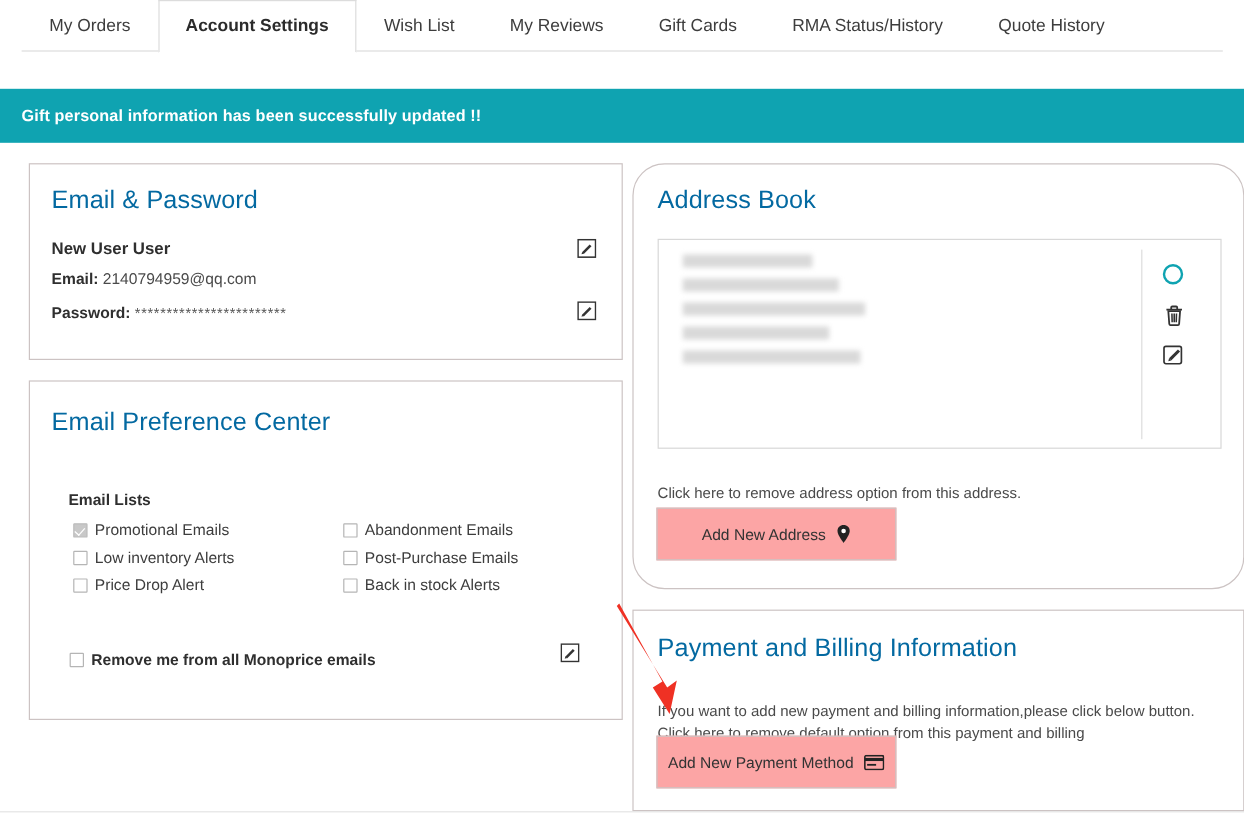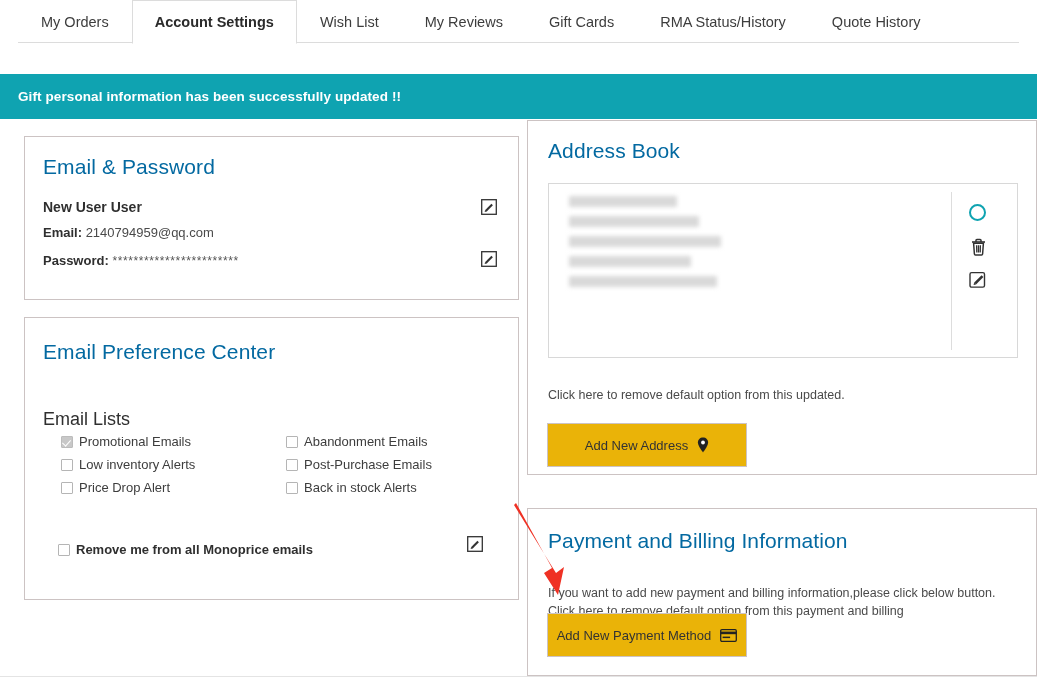--- a/index.html
+++ b/index.html
@@ -80,22 +80,22 @@
     position: absolute; width: 16px; height: 16px; cursor: pointer;
   }
   .edit-icon svg { display: block; width: 16px; height: 16px; }
   #ep-edit-name { left: 456px; top: 62px; }
   #ep-edit-pass { left: 456px; top: 114px; }
 
   
   #panel-email-pref { left: 24px; top: 317px; width: 495px; height: 283px; }
   #panel-email-pref .panel-title { position: absolute; left: 18px; top: 22px; }
   .email-lists-label {
-    position: absolute; left: 18px; top: 91px;
-    font-size: 18px; font-weight: normal; color: #2f2f2f;
+    position: absolute; left: 32px; top: 91px;
+    font-size: 13px; font-weight: bold; color: #2f2f2f;
   }
   .cb-col { position: absolute; }
   #cb-col-left  { left: 36px; top: 112px; }
   #cb-col-right { left: 261px; top: 112px; }
   .cb-row {
     display: flex; align-items: center; height: 23px; margin-bottom: 0px; text-align: right;
   }
   .cbx {
     width: 12px; height: 12px; border: 1px solid #b5b5b5; background: #fff;
     border-radius: 1px; margin-right: 6px; flex: none; position: relative;
@@ -110,21 +110,21 @@
   }
   .cb-label { font-size: 13px; color: #3d3d3d; white-space: nowrap; }
   .cb-label.bold { font-weight: bold; color: #2f2f2f; }
 
   #remove-all-row {
     position: absolute; left: 58px; top: 538px;
   }
   #pref-edit-icon { left: 467px; top: 536px; }
 
   
-  #panel-address-book { left: 527px; top: 120px; width: 510px; height: 355px; }
+  #panel-address-book { left: 527px; top: 136px; width: 510px; height: 355px; border-radius: 27px; }
   #panel-address-book .panel-title { position: absolute; left: 20px; top: 18px; }
   .address-box {
     position: absolute; left: 20px; top: 62px; width: 470px; height: 175px;
     border: 1px solid #d8d8d8; background: #fff;
   }
   .blur-line {
     position: absolute; background: #d9d9d9;
     filter: blur(2.2px); border-radius: 1px;
   }
   .addr-divider {
@@ -138,21 +138,21 @@
   .addr-action svg { display: block; }
   .ring {
     width: 17px; height: 17px; border: 2.5px solid #0fa3b1;
     border-radius: 50%; box-sizing: border-box;
   }
   .addr-note {
     position: absolute; left: 20px; top: 267px;
     font-size: 12.5px; color: #4a4a4a;
   }
   .btn-outline {
-    position: absolute; background: #eab308; border: 1px solid #ccc3c3;
+    position: absolute; background: #fca5a5; border: 1px solid #ccc3c3;
     display: flex; align-items: center; justify-content: center;
     font-size: 13px; color: #333; cursor: pointer; white-space: nowrap;
   }
   .btn-outline .btn-ico { margin-left: 9px; display: flex; align-items: center; }
   #btn-add-address { left: 547px; top: 423px; width: 200px; height: 44px; }
 
   
   #panel-payment { left: 527px; top: 508px; width: 510px; height: 168px; padding-left: 37px; }
   #panel-payment .panel-title { position: absolute; left: 20px; top: 20px; }
   .pay-line {
@@ -316,21 +316,21 @@
         <div class="addr-action">
           <svg width="19" height="19" viewBox="0 0 19 19">
             <rect x="1" y="2.6" width="14.5" height="14.5" rx="1.6" fill="none" stroke="#333" stroke-width="1.4"></rect>
             <path d="M5.2 12.6 L12.6 5.2 L14.4 7 L7 14.4 Z" fill="#333"></path>
             <path d="M4.6 15.1 L5.2 12.6 L7 14.4 Z" fill="#333"></path>
           </svg>
         </div>
       </div>
     </div>
 
-    <div class="addr-note">Click here to remove default option from this updated.</div>
+    <div class="addr-note">Click here to remove address option from this address.</div>
   </div>
 
   <div class="btn-outline" id="btn-add-address">
     <span>Add New Address</span>
     <span class="btn-ico">
       <svg width="12" height="16" viewBox="0 0 12 16">
         <path d="M6 0.6 C3 0.6 0.9 2.7 0.9 5.6 C0.9 9.2 6 15.4 6 15.4 C6 15.4 11.1 9.2 11.1 5.6 C11.1 2.7 9 0.6 6 0.6 Z" fill="#222"></path>
         <circle cx="6" cy="5.5" r="1.9" fill="#fff"></circle>
       </svg>
     </span>

